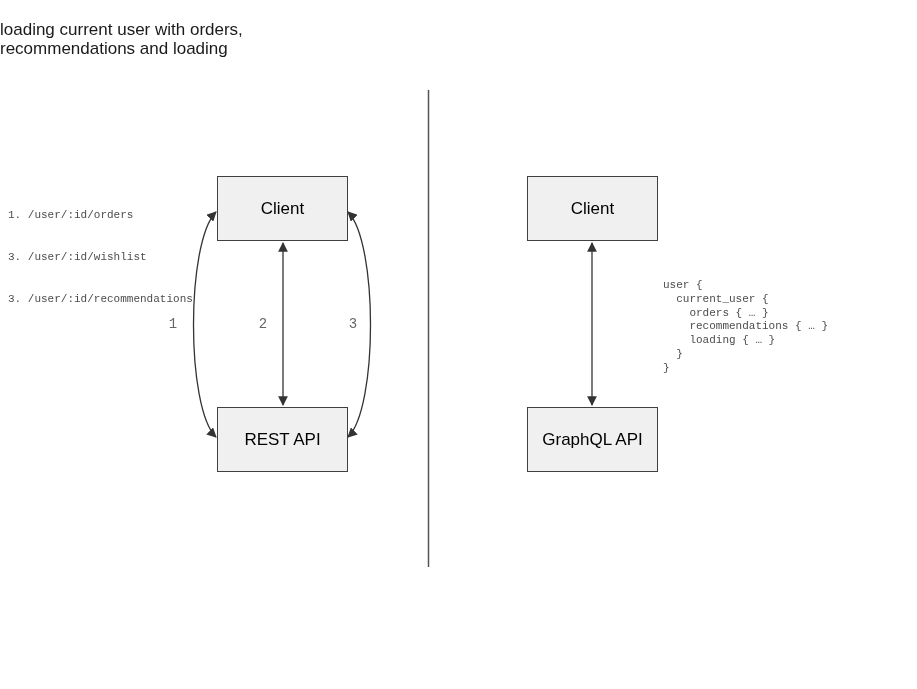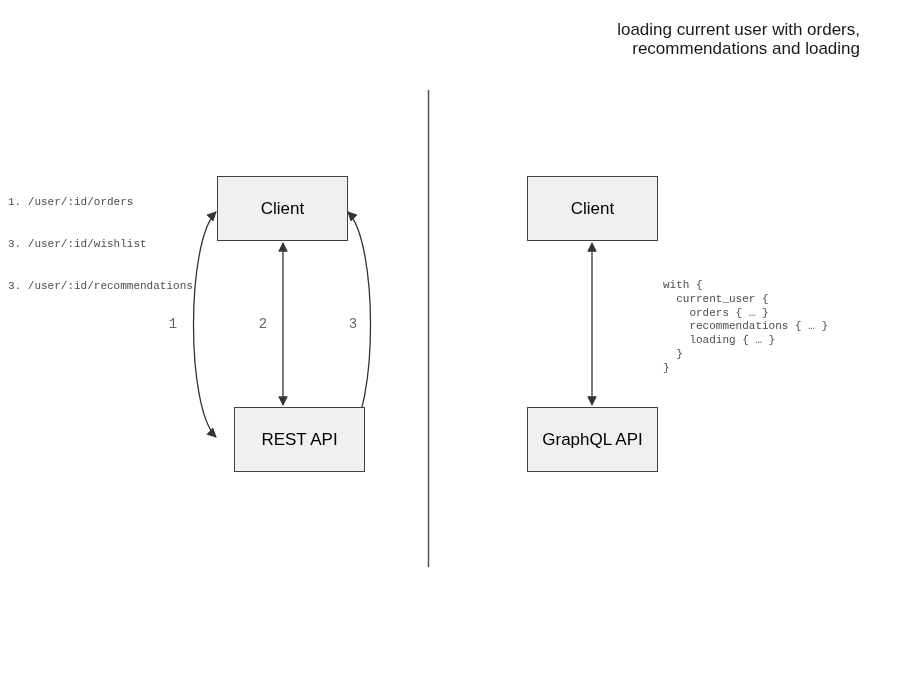--- a/index.html
+++ b/index.html
@@ -13,21 +13,21 @@
     height: 689px;
     background: #ffffff;
     font-family: "Liberation Sans", sans-serif;
     overflow: hidden;
   }
   .title {
     position: absolute;
     left: 0;
     top: 20px;
     width: 860px;
-    text-align: right;
+    text-align: left;
     font-size: 17px;
     line-height: 19px;
     color: #1a1a1a;
   }
   .overlay {
     position: absolute;
     left: 0;
     top: 0;
     width: 917px;
     height: 689px;
@@ -40,28 +40,28 @@
     height: 65px;
     background: #f0f0f0;
     border: 1px solid #404040;
     display: flex;
     align-items: center;
     justify-content: center;
     font-size: 17px;
     color: #000000;
   }
   .box-client-left  { left: 217px; top: 176px; }
-  .box-rest-api     { left: 217px; top: 407px; margin-left: 17px; }
+  .box-rest-api     { left: 217px; top: 407px; }
   .box-client-right { left: 527px; top: 176px; }
   .box-graphql-api  { left: 527px; top: 407px; }
 
   .endpoints {
     position: absolute;
     left: 8px;
-    top: 167px;
+    top: 180px;
     font-family: "Liberation Mono", monospace;
     font-size: 11px;
     line-height: 14px;
     color: #4d4d4d;
     white-space: pre;
   }
   .arrow-label {
     position: absolute;
     font-family: "Liberation Mono", monospace;
     font-size: 14px;
@@ -130,21 +130,21 @@
   <div class="arrow-label label-3">3</div>
 
   <div class="node-box box-client-right">
     <span>Client</span>
   </div>
   <div class="node-box box-graphql-api">
     <span>GraphQL API</span>
   </div>
 
   <div class="query-block">
-    <div>with {</div>
+    <div>user {</div>
     <div>  current_user {</div>
     <div>    orders { … }</div>
     <div>    recommendations { … }</div>
     <div>    loading { … }</div>
     <div>  }</div>
     <div>}</div>
   </div>
 
 </div>
 

